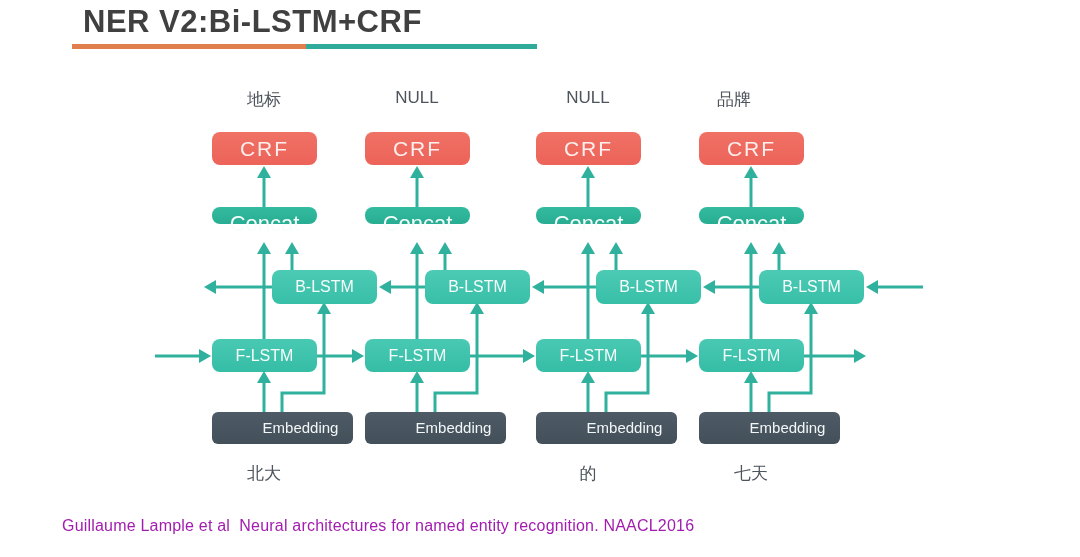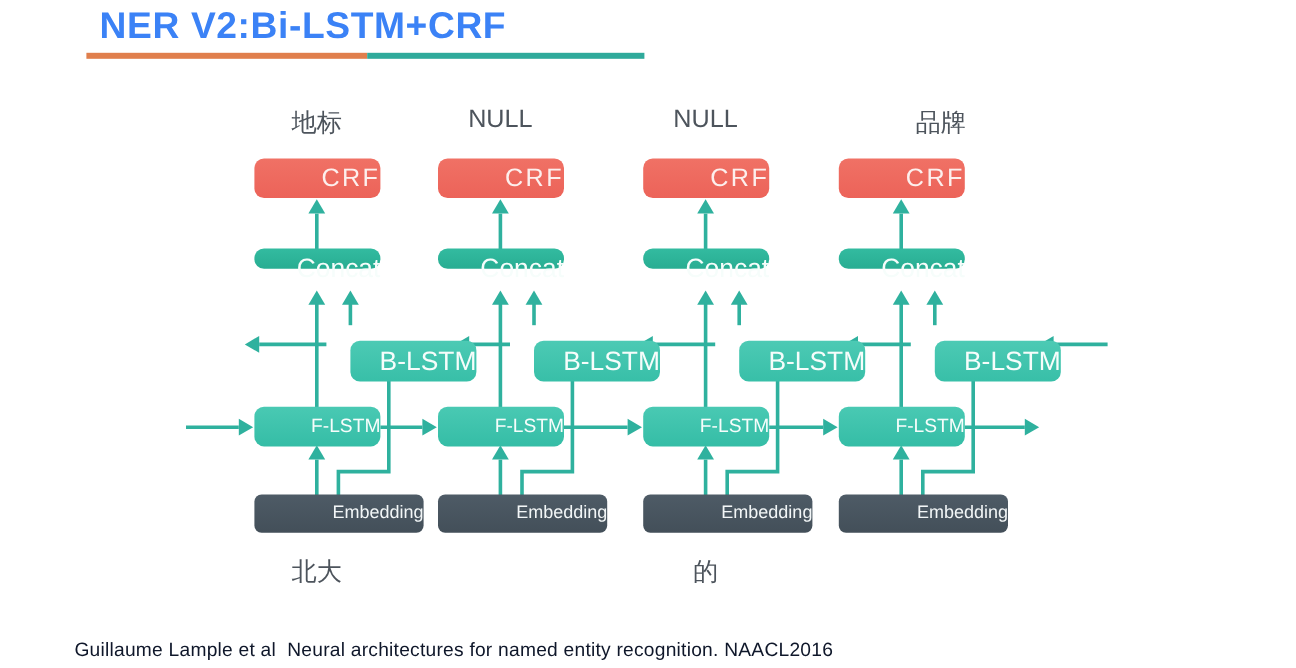--- a/index.html
+++ b/index.html
@@ -3,50 +3,50 @@
 <meta charset="utf-8">
 <style>
   html,body{margin:0;padding:0;background:#ffffff;}
   #slide{
     position:relative;width:1080px;height:557px;background:#ffffff;overflow:hidden;
     font-family:"Liberation Sans", sans-serif;
   }
   
   #title{
     position:absolute;left:83px;top:4px;font-size:31px;font-weight:bold;
-    color:#3b82f6;letter-spacing:0.5px;white-space:nowrap;
+    color:#404040;letter-spacing:0.5px;white-space:nowrap;
   }
   .rule{position:absolute;top:44px;height:5px;}
   #rule-orange{left:72px;width:234px;background:#e07f4d;}
   #rule-teal{left:306px;width:231px;background:#2faa9b;}
   
   .box{
-    position:absolute;width:105px;text-align:right;color:#f6fdfb;
+    position:absolute;width:105px;text-align:center;color:#f6fdfb;
     border-radius:8px;white-space:nowrap;
   }
   .crf{top:132px;height:33px;line-height:33px;font-size:21px;letter-spacing:2px;
        background:linear-gradient(180deg,#f07165,#ec6359);color:#fdefed;}
   .concat{top:207px;height:17px;line-height:33px;font-size:22px;
        background:linear-gradient(180deg,#33bba0,#28ad92);}
-  .blstm{top:284px;height:34px;line-height:34px;font-size:22px;
-       background:linear-gradient(180deg,#4ccab4,#38bfa8);margin-left:20px;}
+  .blstm{top:270px;height:34px;line-height:34px;font-size:16px;
+       background:linear-gradient(180deg,#4ccab4,#38bfa8);}
   .flstm{top:339px;height:33px;line-height:33px;font-size:16px;
        background:linear-gradient(180deg,#49c9b3,#35bda6);}
   .emb{top:412px;height:32px;line-height:32px;font-size:15px;border-radius:6px;
        background:linear-gradient(180deg,#4e5b66,#434f59);color:#f2f6f7;padding-left:36px;}
   
   .tag,.word{
-    position:absolute;width:140px;text-align:center;font-size:21px;color:#4d545c;
+    position:absolute;width:140px;text-align:center;font-size:17px;color:#4d545c;
     white-space:nowrap;
   }
   .tag{top:88px;}
   .word{top:462px;text-align:center;}
   
   #citation{
-    position:absolute;left:62px;top:534px;font-size:16px;color:#0f172a;
+    position:absolute;left:62px;top:517px;font-size:16px;color:#a21caf;
     white-space:pre;letter-spacing:0.2px;
   }
   #arrow-layer{position:absolute;left:0;top:0;width:1080px;height:557px;}
 </style>
 </head>
 <body>
 
 <div id="slide">
 
   <div id="title">NER V2:Bi-LSTM+CRF</div>
@@ -132,21 +132,22 @@
   <div class="box emb" style="left:365px">Embedding</div>
 
   <div class="tag" style="left:518px">NULL</div>
   <div class="box crf" style="left:536px">CRF</div>
   <div class="box concat" style="left:536px">Concat</div>
   <div class="box blstm" style="left:596px">B-LSTM</div>
   <div class="box flstm" style="left:536px">F-LSTM</div>
   <div class="box emb" style="left:536px">Embedding</div>
   <div class="word" style="left:518px">的</div>
 
-  <div class="tag" style="left:714px">品牌</div>
+  <div class="tag" style="left:664px">品牌</div>
   <div class="box crf" style="left:699px">CRF</div>
   <div class="box concat" style="left:699px">Concat</div>
   <div class="box blstm" style="left:759px">B-LSTM</div>
   <div class="box flstm" style="left:699px">F-LSTM</div>
   <div class="box emb" style="left:699px">Embedding</div>
+  <div class="word" style="left:681px">七天</div>
 
   <div id="citation">Guillaume Lample et al  Neural architectures for named entity recognition. NAACL2016</div>
 </div>
 
 </body></html>

